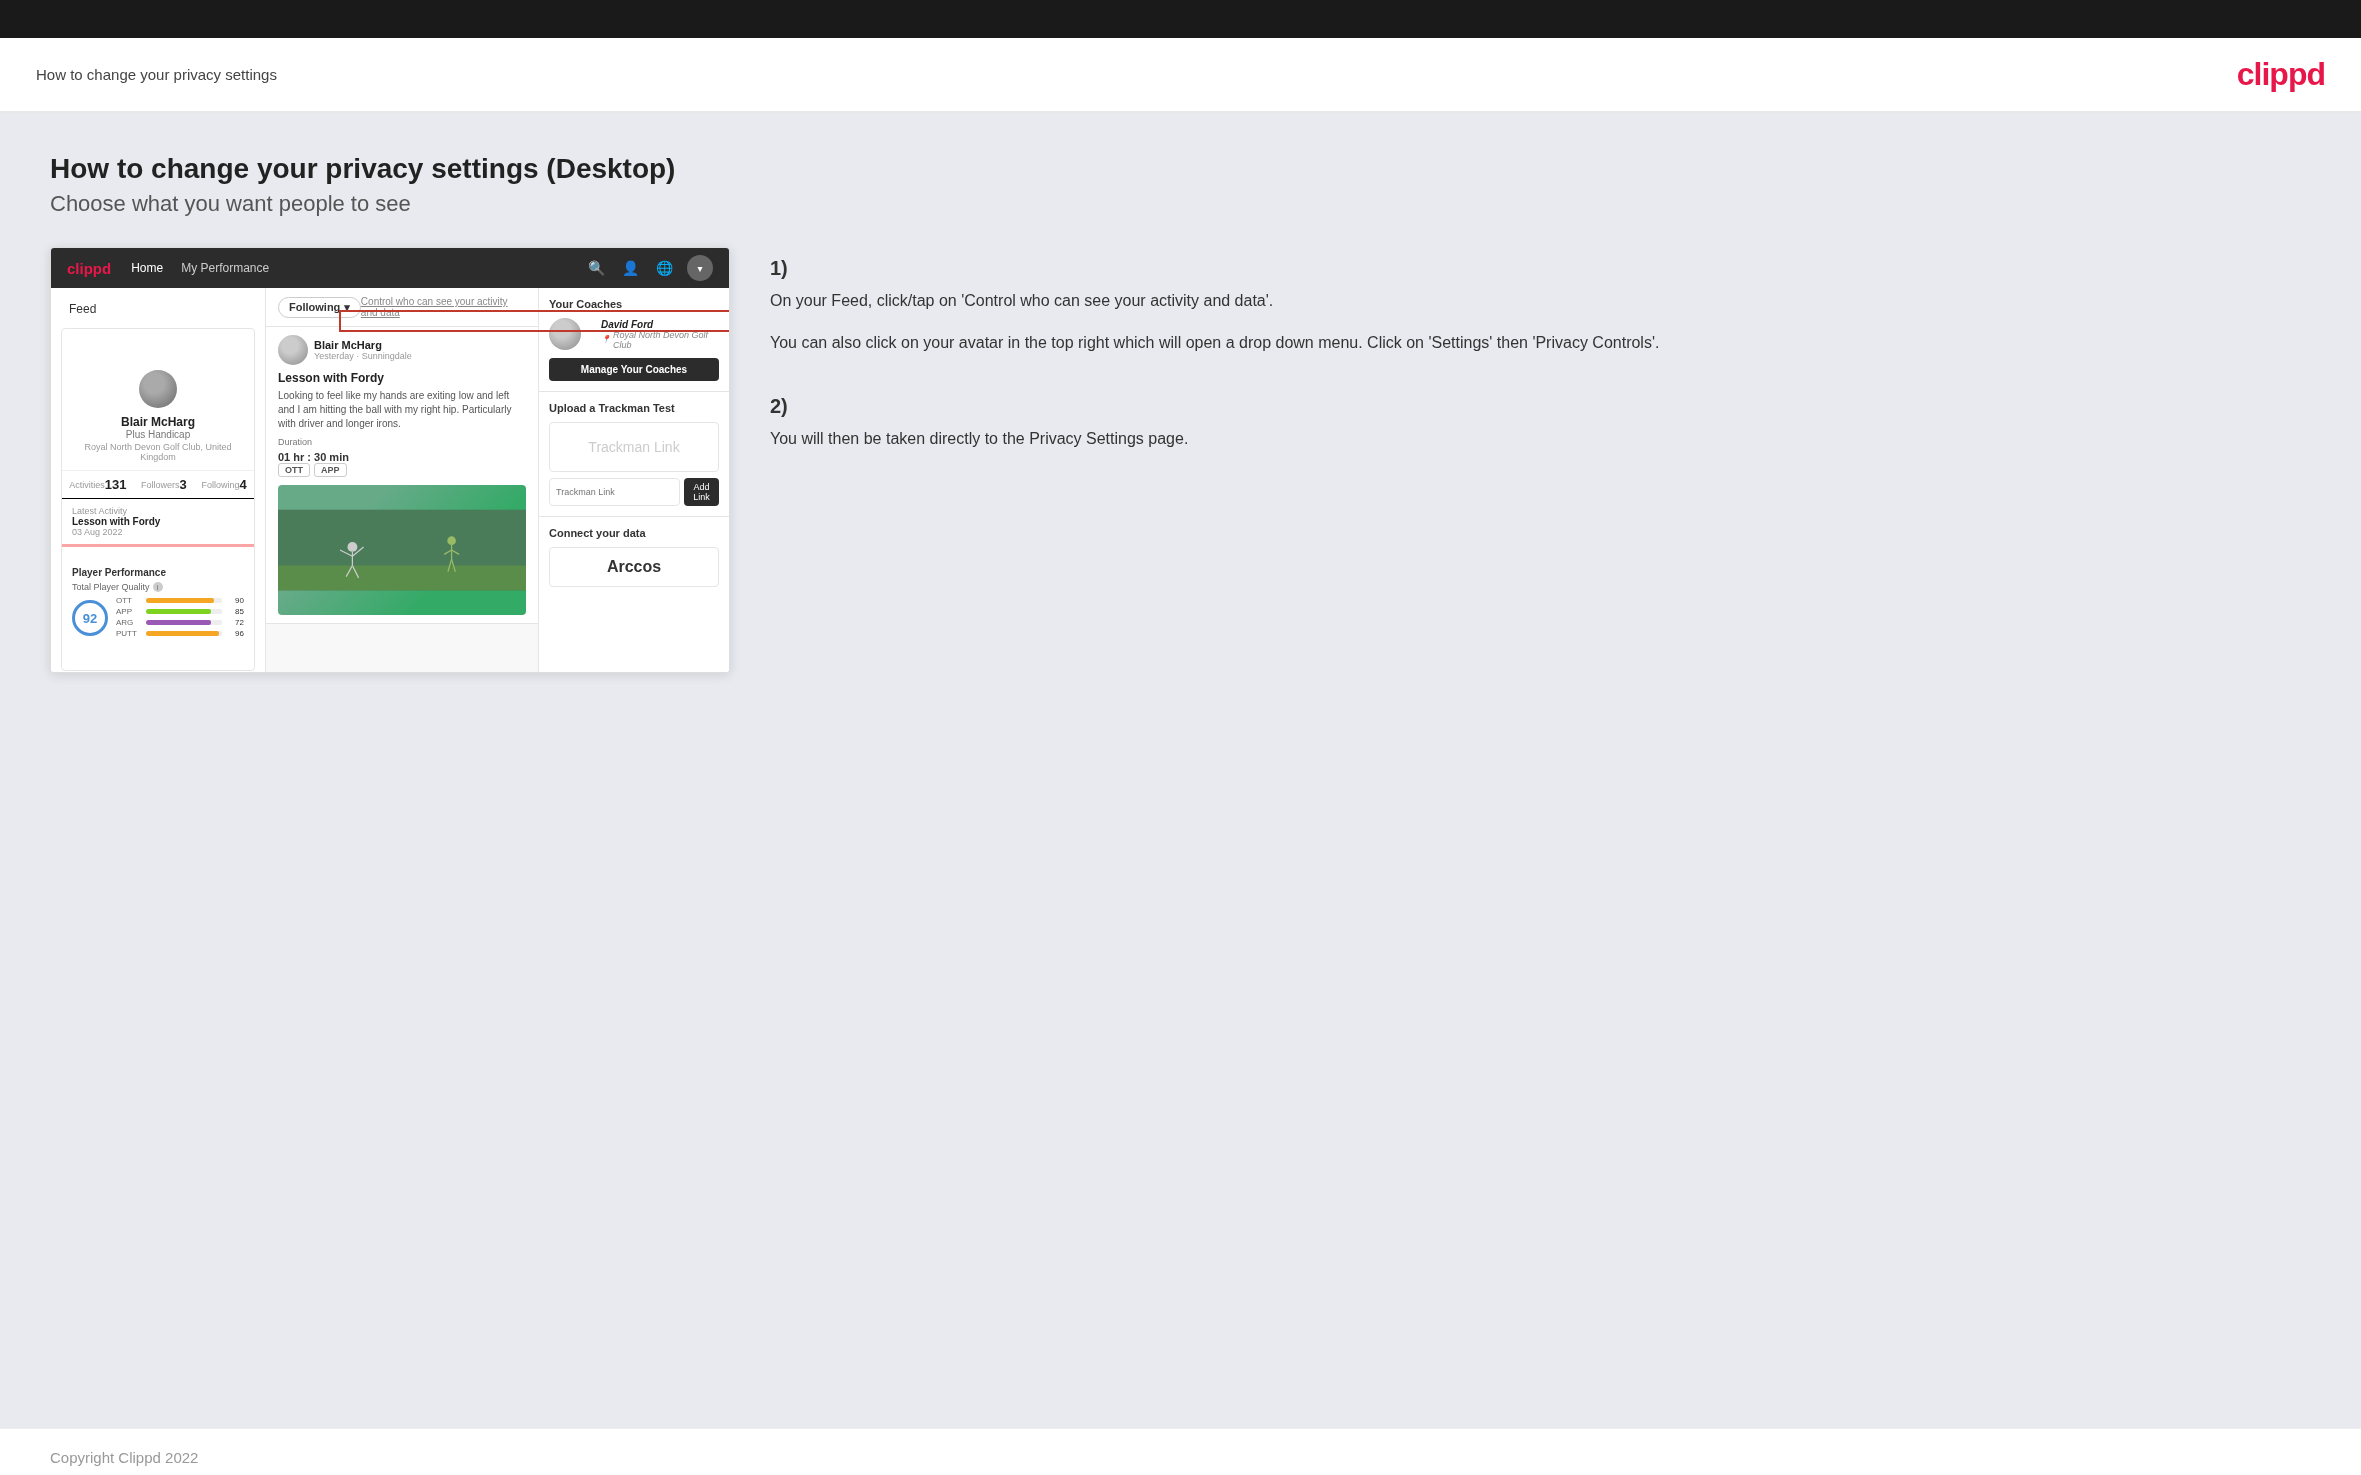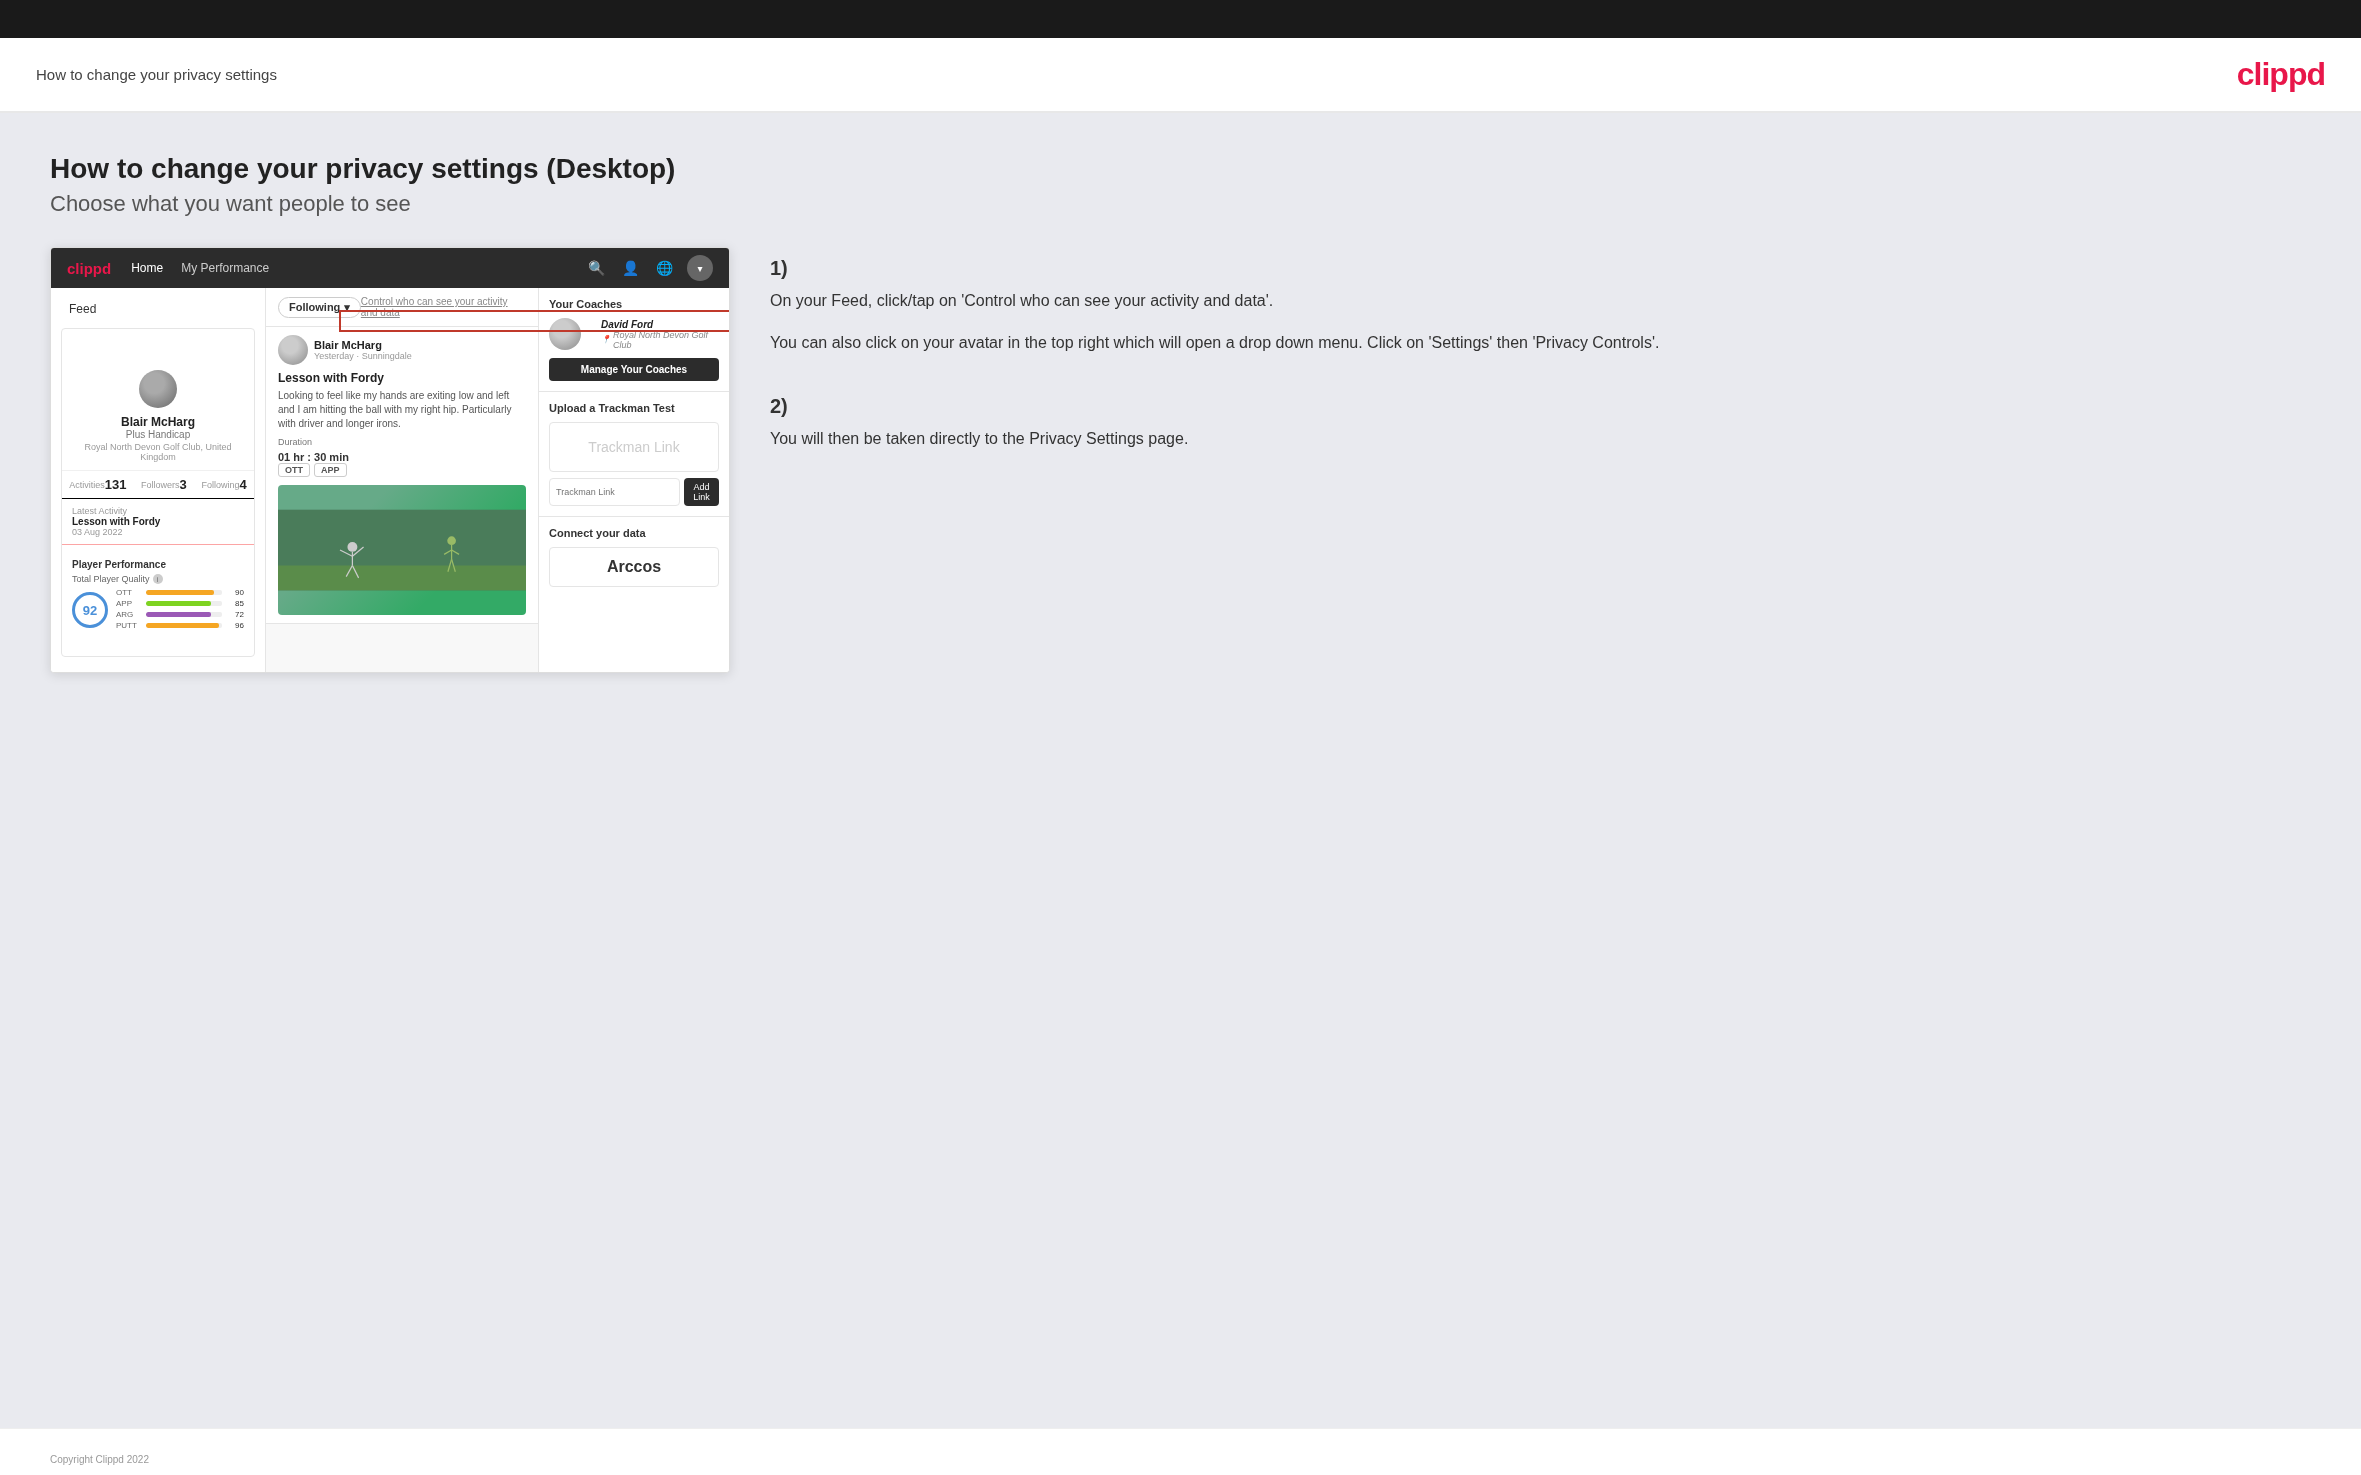--- a/index.html
+++ b/index.html
@@ -229,22 +229,22 @@
       font-size: 10px;
       font-weight: 600;
       color: #222;
     }
     .app-latest-date {
       font-size: 9px;
       color: #999;
     }
     .app-player-perf {
       width: 100%;
-      padding: 14px 10px;
-      border-top: 1px solid #fca5a5;
+      padding: 20px 10px;
+      border-top: 3px solid #fca5a5;
     }
     .app-player-perf-title {
       font-size: 10px;
       font-weight: 600;
       color: #333;
       margin-bottom: 4px;
     }
     .app-tpq-label {
       font-size: 9px;
       color: #666;
@@ -544,21 +544,21 @@
       margin-bottom: 16px;
     }
 
     
     .site-footer {
       padding: 20px 50px;
       background: #fff;
       border-top: 1px solid #eee;
     }
     .footer-text {
-      font-size: 10px;
+      font-size: 15px;
       color: #999;
     }
 
     .red-box-highlight {
       position: absolute;
       border: 2px solid #e8174a;
       pointer-events: none;
     }
   </style>
 </head>

